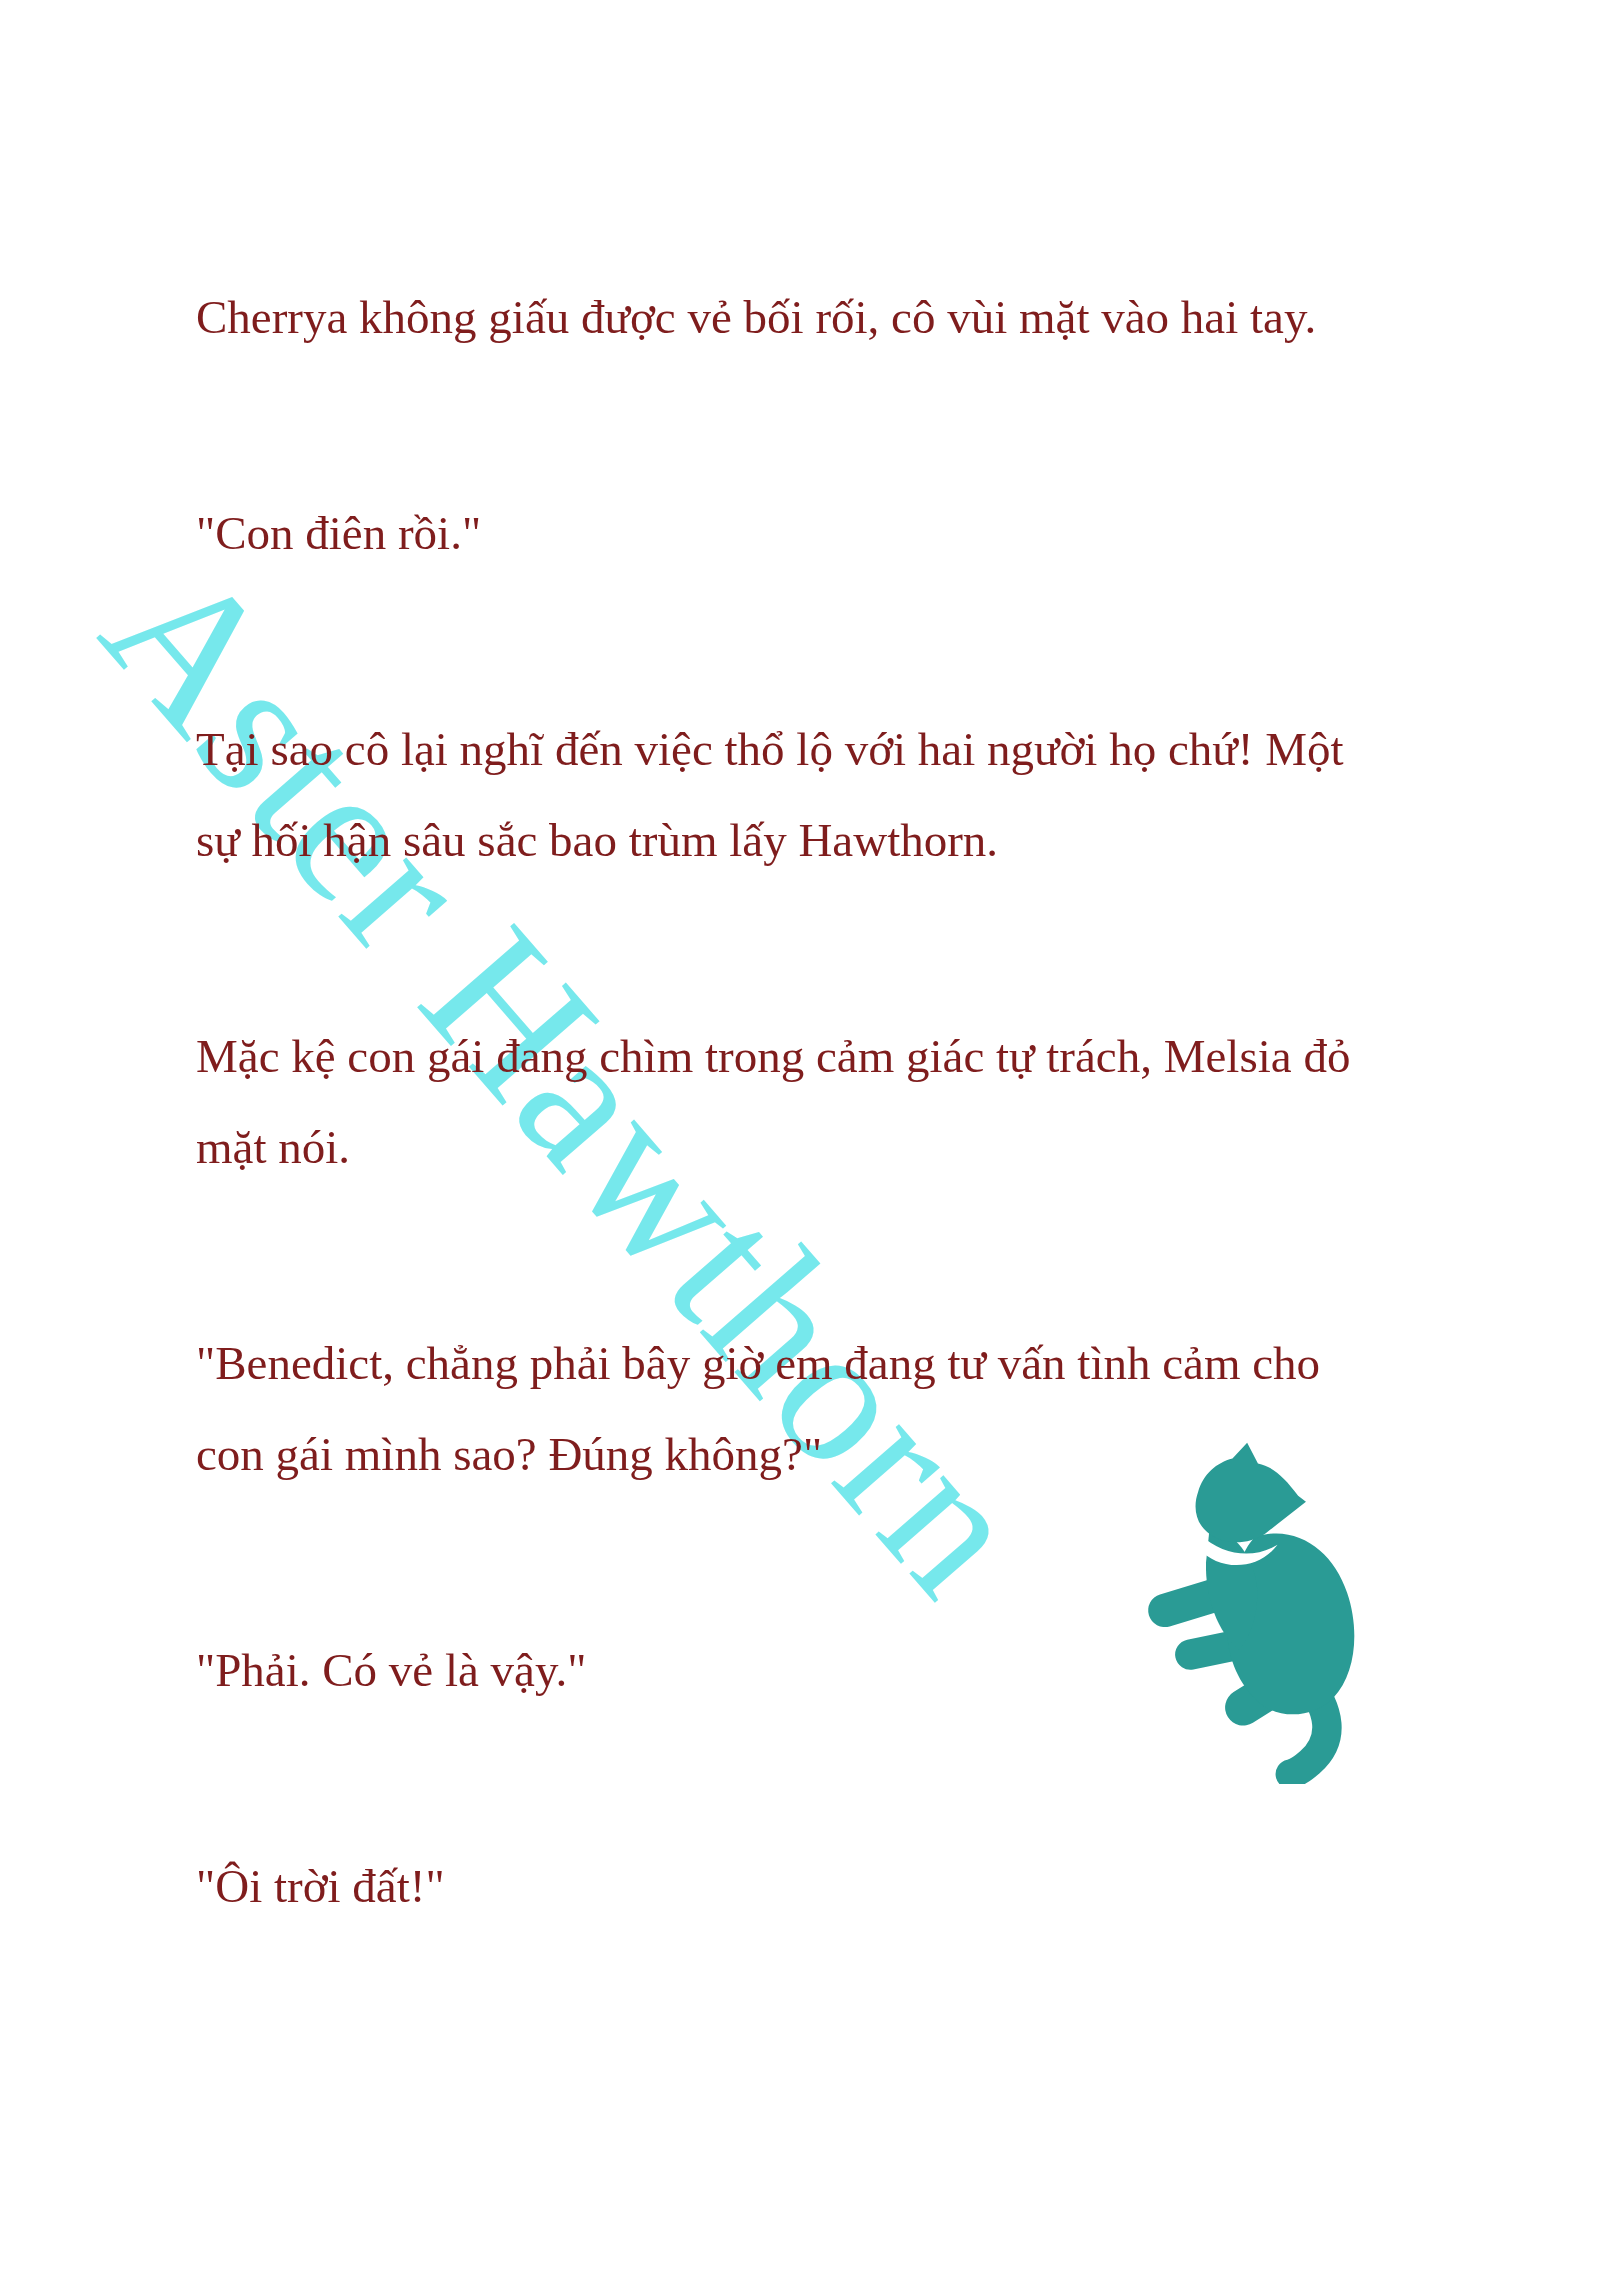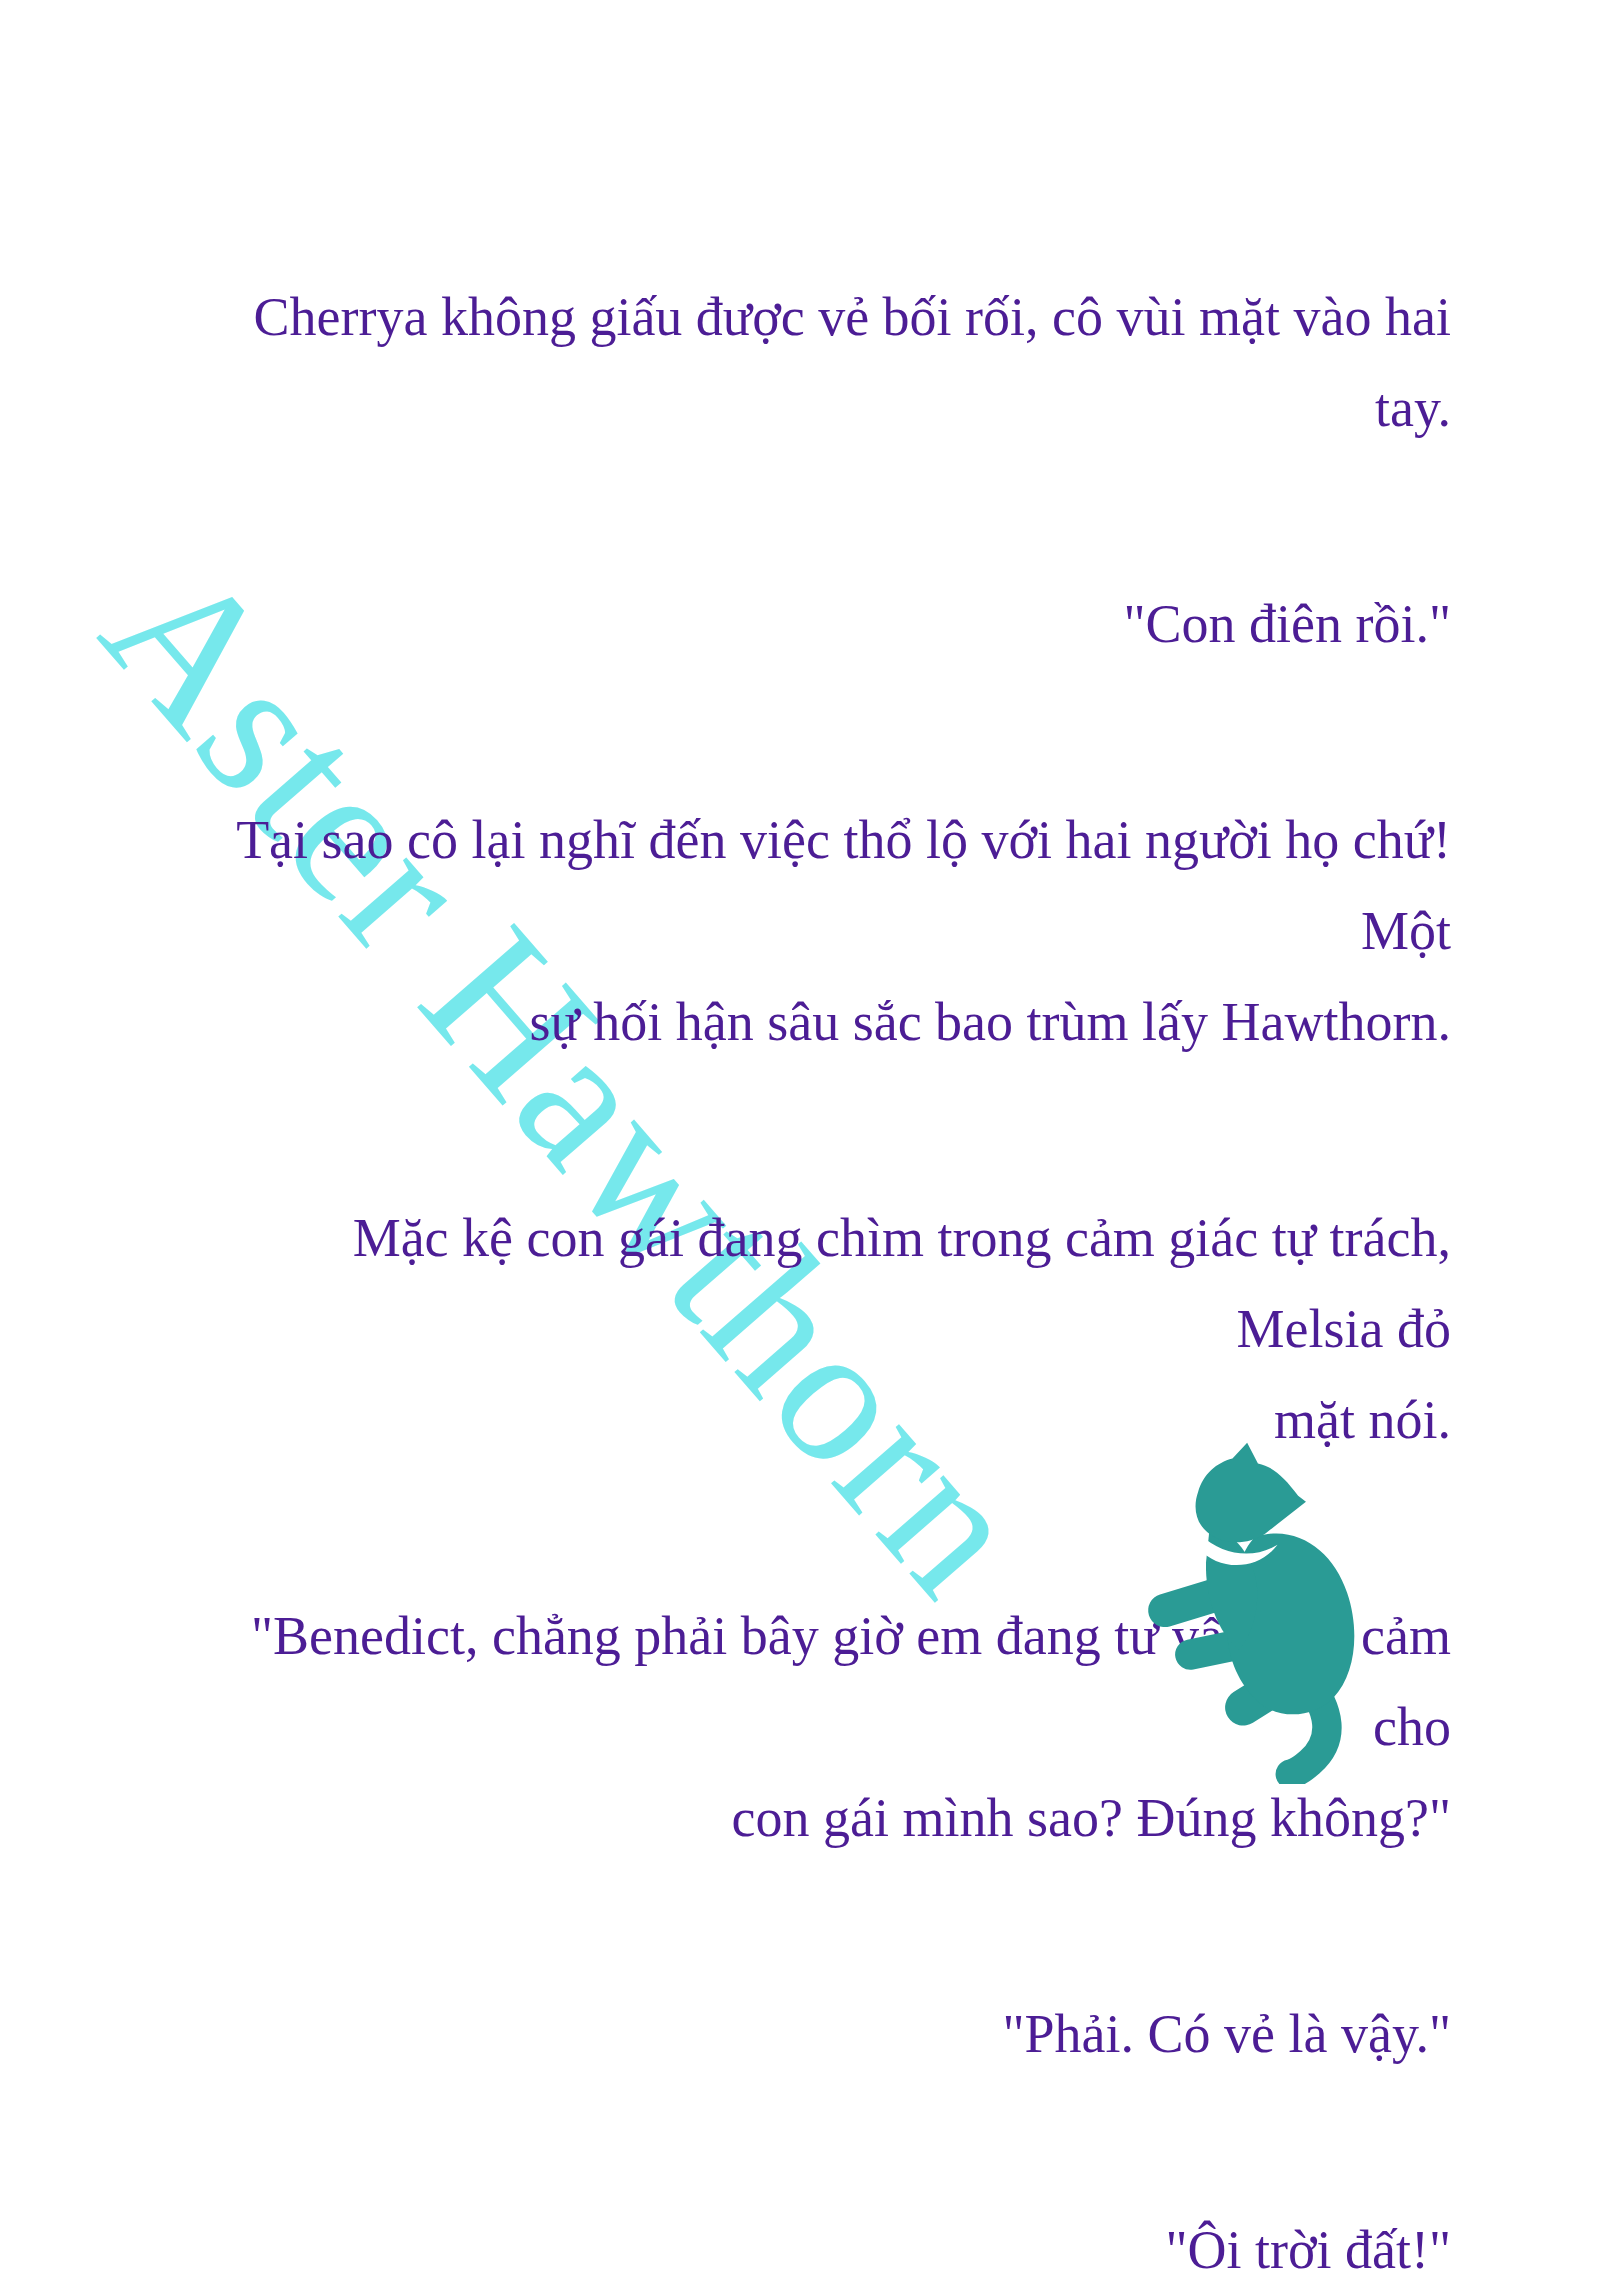--- a/index.html
+++ b/index.html
@@ -27,25 +27,24 @@
   }
   .content{
     position:absolute;
     left:196px;
     top:272px;
     width:1255px;
     z-index:1;
   }
   .content p{
     margin:0 0 125px 0;
-    font-size:54px;
+    font-size:47px;
     line-height:91px;
-    color:#4c1d95;
+    color:#7f1d1d;
     white-space:pre-line;
-    text-align:right;
   }
   .cat{
     position:absolute;
     left:1108px;
     top:1431px;
     width:294px;
     height:353px;
     z-index:2;
   }
 </style>

